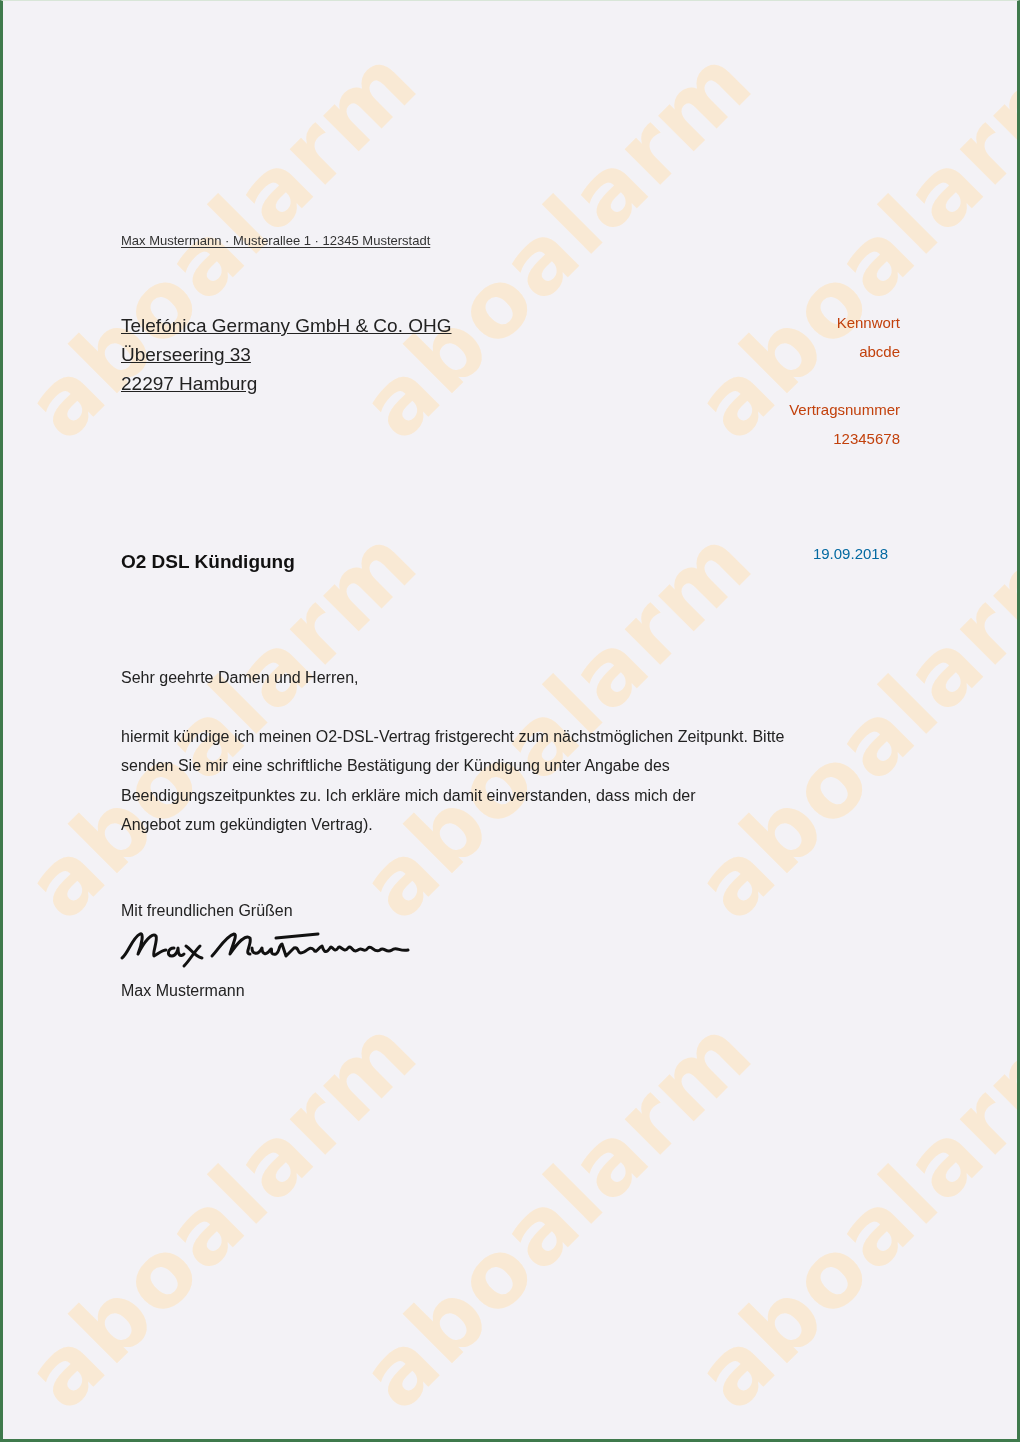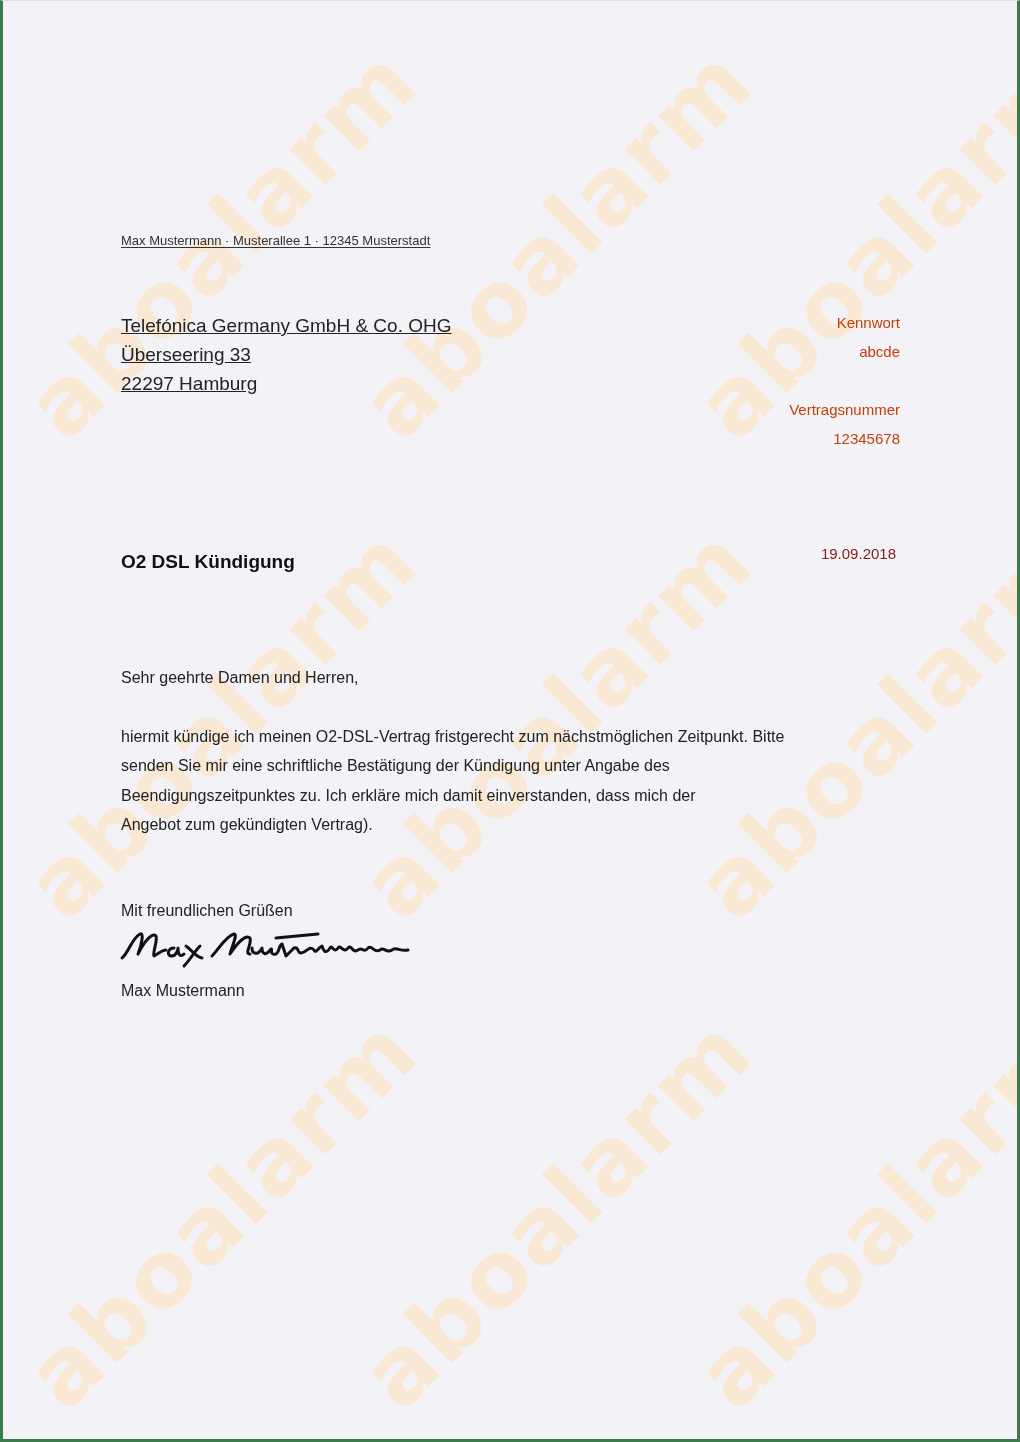--- a/index.html
+++ b/index.html
@@ -33,21 +33,21 @@
   }
   .content { position: absolute; left: 0; top: 0; width: 1020px; height: 1442px; z-index: 2; }
   .abs { position: absolute; white-space: nowrap; }
   .sender-line {
     left: 121px; top: 233px; font-size: 13px; color: #333;
     text-decoration: underline; text-underline-offset: 2px; text-align: center;
   }
   .recipient { left: 121px; top: 311px; font-size: 19px; line-height: 29px; color: #222; text-decoration: underline; }
   .meta { right: 120px; text-align: right; font-size: 15px; color: #c2410c; }
   .subject { left: 121px; top: 551px; font-size: 19px; font-weight: bold; color: #111; }
-  .date { right: 124px; top: 545px; font-size: 15px; color: #7f1d1d; }
+  .date { right: 132px; top: 545px; font-size: 15px; color: #0369a1; }
   .salutation { left: 121px; top: 669px; font-size: 16px; color: #222; }
   .body-text {
     position: absolute; left: 121px; top: 722px; width: 760px;
     font-size: 16px; line-height: 29.3px; color: #222; white-space: normal;
   }
   .body-text span { display: block; white-space: nowrap; }
   .closing { left: 121px; top: 902px; font-size: 16px; color: #222; }
   .signature { position: absolute; left: 118px; top: 924px; }
   .signame { left: 121px; top: 982px; font-size: 16px; color: #222; text-align: right; }
 </style>

